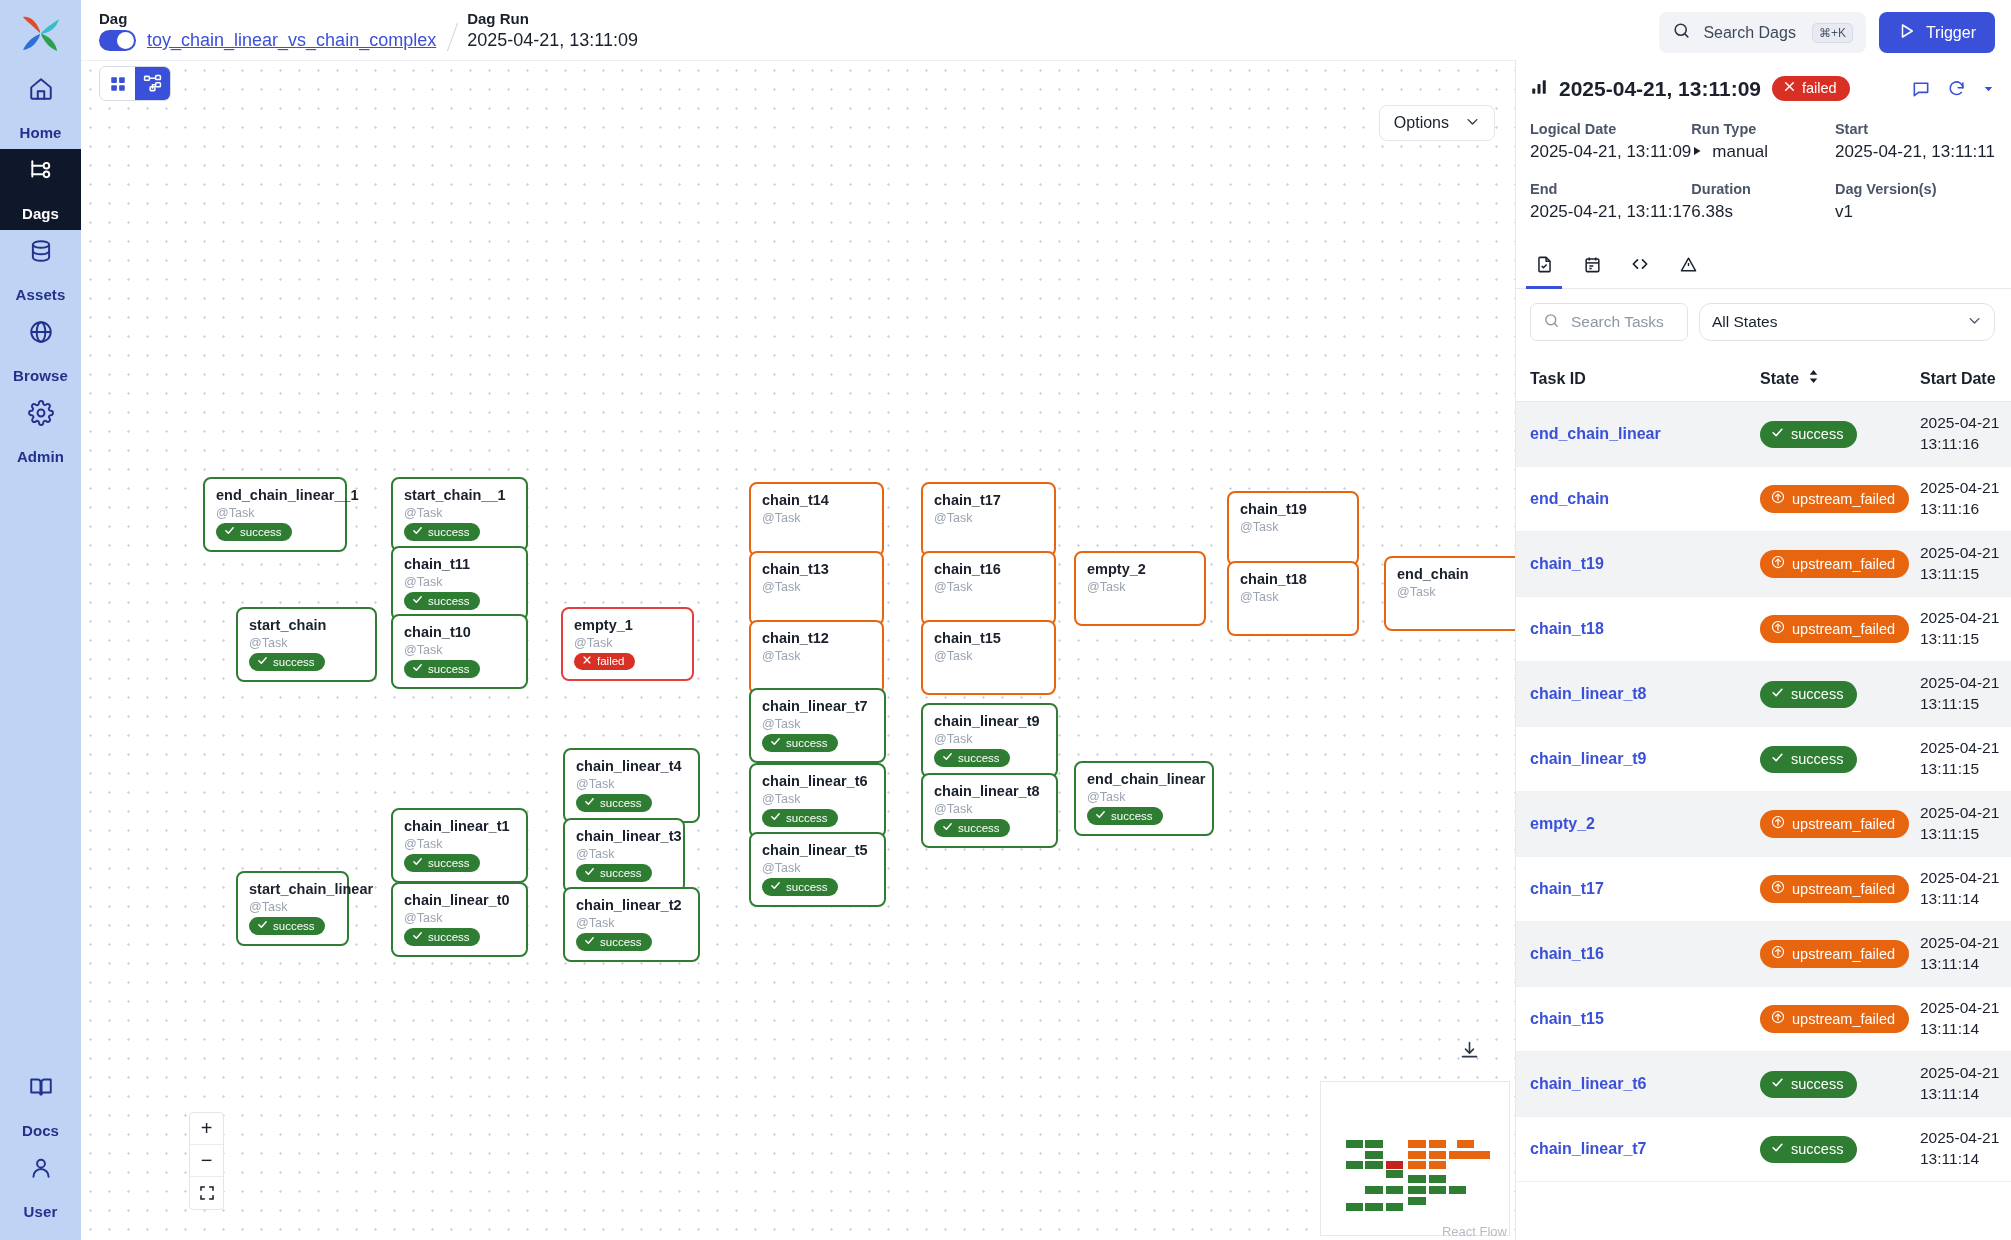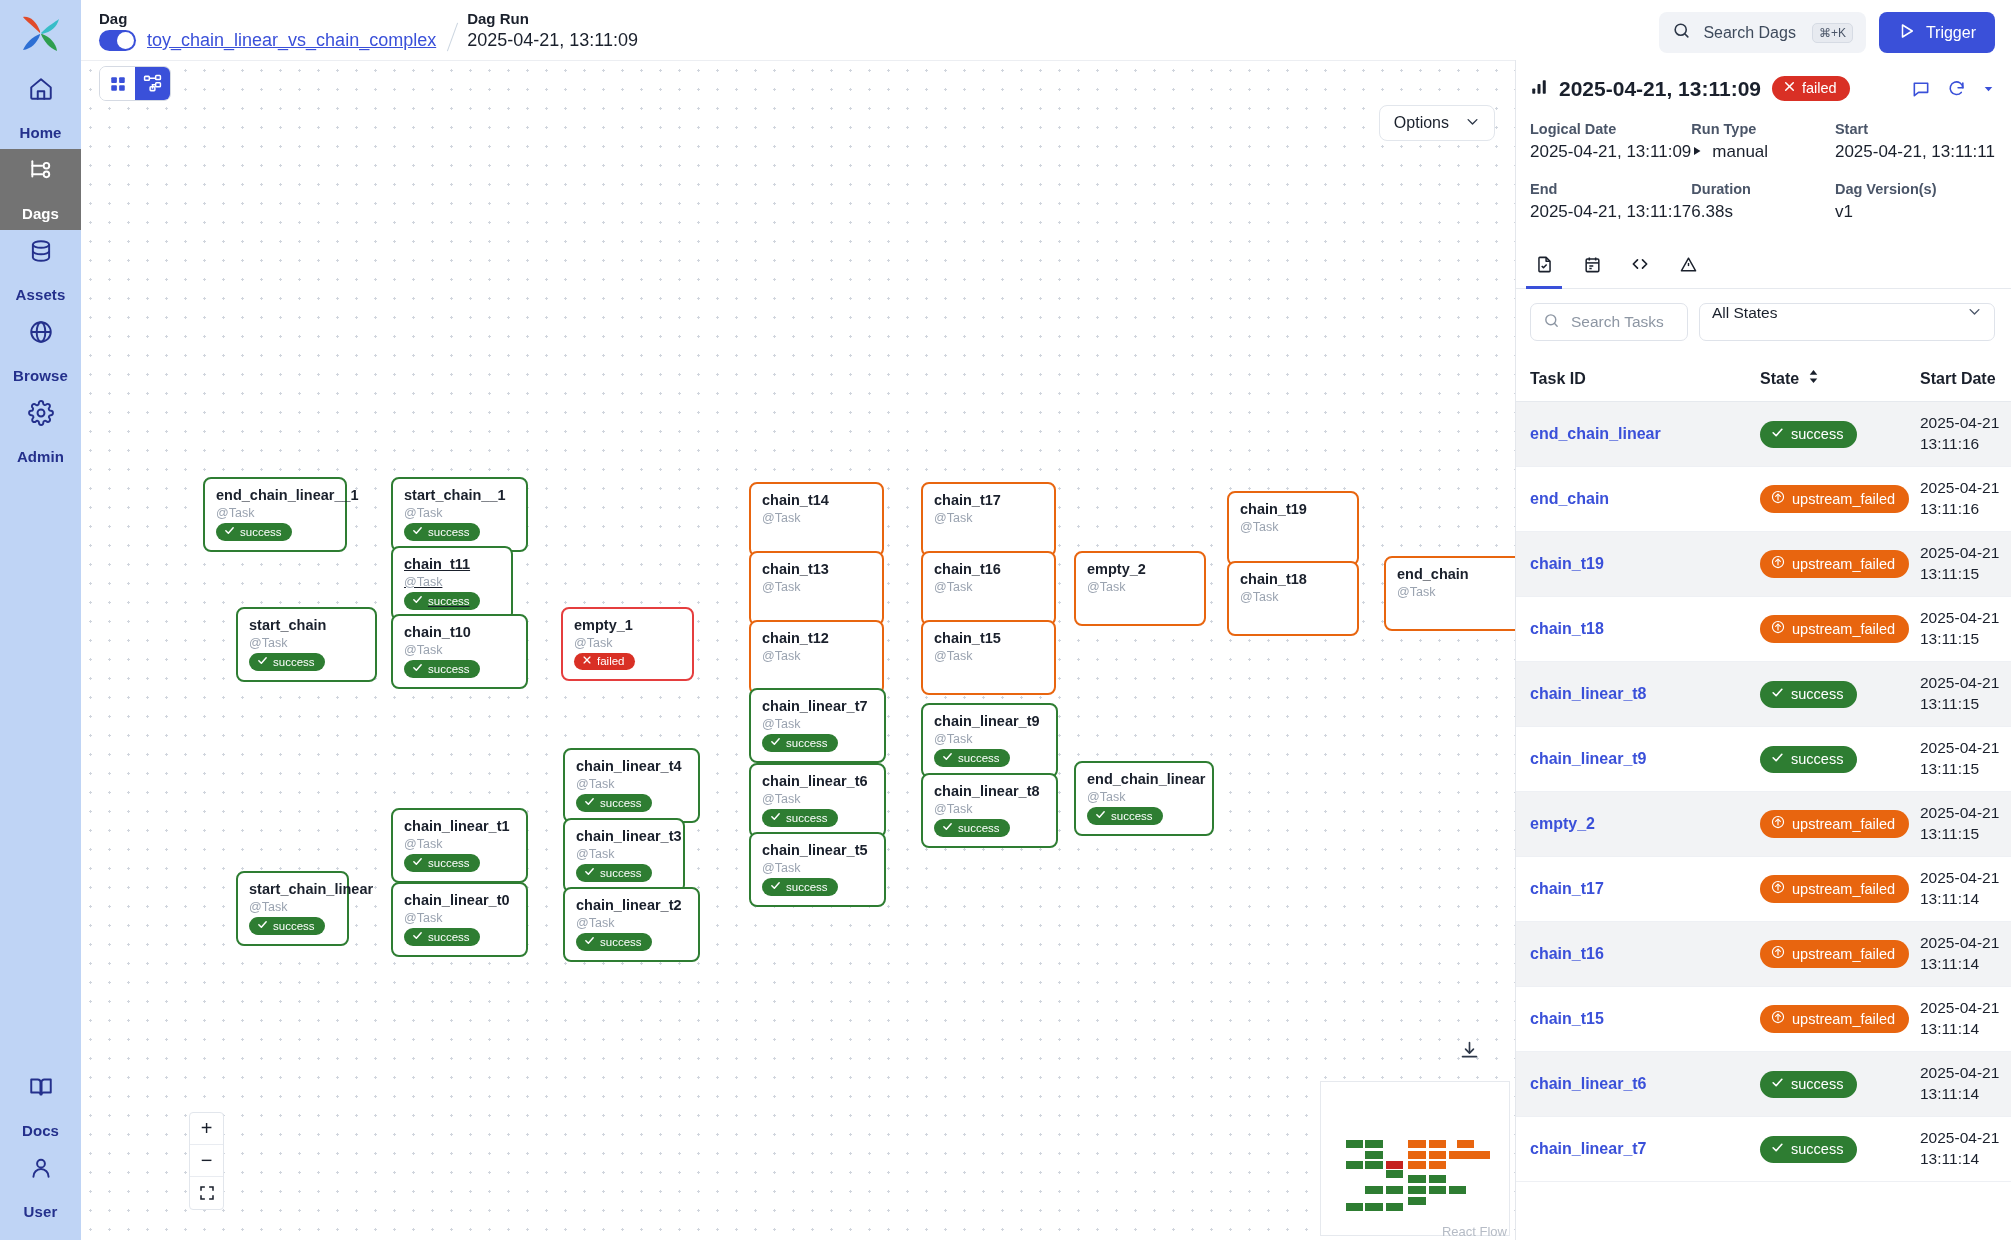--- a/index.html
+++ b/index.html
@@ -19,21 +19,21 @@
     display: flex; flex-direction: column; align-items: center;
   }
   .logo { width: 81px; height: 68px; display: flex; align-items: center; justify-content: center; }
   .nav-top { width: 100%; display: flex; flex-direction: column; align-items: center; }
   .nav-bottom { width: 100%; margin-top: auto; display: flex; flex-direction: column; align-items: center; padding-bottom: 12px; }
   .nav-item {
     width: 81px; height: 81px;
     display: flex; flex-direction: column; align-items: center; justify-content: center;
     gap: 22px; cursor: pointer; color: #24308c;
   }
-  .nav-item.active { background: #737373; color: #ffffff; }
+  .nav-item.active { background: #0f172a; color: #ffffff; }
   .nav-item .nav-label { font-size: 15px; font-weight: 700; letter-spacing: .1px; }
   .nav-item svg { display: block; }
 
   
   .main { flex: 1; display: flex; flex-direction: column; min-width: 0; position: relative; }
 
   .topbar {
     height: 60px; display: flex; align-items: flex-start;
     padding: 10px 16px 0 18px; position: relative; z-index: 30; background: #fff;
   }
@@ -177,21 +177,21 @@
     content: ""; position: absolute; left: 6px; right: 6px; bottom: -1px; height: 3px; background: #3a50d9;
   }
 
   .rp-filters { display: flex; gap: 11px; padding: 14px 16px 16px 14px; }
   .inp {
     display: flex; align-items: center; gap: 11px;
     border: 1px solid #dfe3ea; border-radius: 7px; height: 38px; padding: 0 12px;
     font-size: 15.5px; color: #8d96a3; background: #fff; width: 158px; cursor: text;
   }
   .sel {
-    display: flex; align-items: flex-start; border: 1px solid #dfe3ea; border-radius: 7px;
+    display: flex; align-items: center; border: 1px solid #dfe3ea; border-radius: 12px;
     height: 38px; padding: 0 12px; font-size: 15.5px; color: #1a202c; flex: 1; cursor: pointer;
   }
   .sel .chev { margin-left: auto; color: #4a5568; }
 
   .tbl-head {
     display: grid; grid-template-columns: 230px 160px 1fr;
     padding: 12px 0 13px 14px; border-bottom: 1px solid #e6e9ee;
     font-size: 16px; font-weight: 700; color: #1a202c;
   }
   .tbl-head .th { display: flex; align-items: center; gap: 8px; }
@@ -435,21 +435,21 @@
             <div class="node " style="left: 310px; top: 416px; width: 137px;">
               <span class="node-title">start_chain__1</span>
               <span class="node-type">@Task</span>
               <span class="chip success">
                 <span><svg width="11" height="11" viewBox="0 0 24 24" fill="none" stroke="#fff" stroke-width="3.2" stroke-linecap="round" stroke-linejoin="round">
                     <path d="M4 12.5l5.5 5.5L20 6"></path>
                   </svg></span>
                 <span>success</span>
               </span>
             </div>
-            <div class="node " style="left: 310px; top: 485px; width: 122px; text-decoration: underline;">
+            <div class="node " style="left: 310px; top: 485px; width: 137px;">
               <span class="node-title">chain_t11</span>
               <span class="node-type">@Task</span>
               <span class="chip success">
                 <span><svg width="11" height="11" viewBox="0 0 24 24" fill="none" stroke="#fff" stroke-width="3.2" stroke-linecap="round" stroke-linejoin="round">
                     <path d="M4 12.5l5.5 5.5L20 6"></path>
                   </svg></span>
                 <span>success</span>
               </span>
             </div>
             <div class="node " style="left: 155px; top: 546px; width: 141px;">

